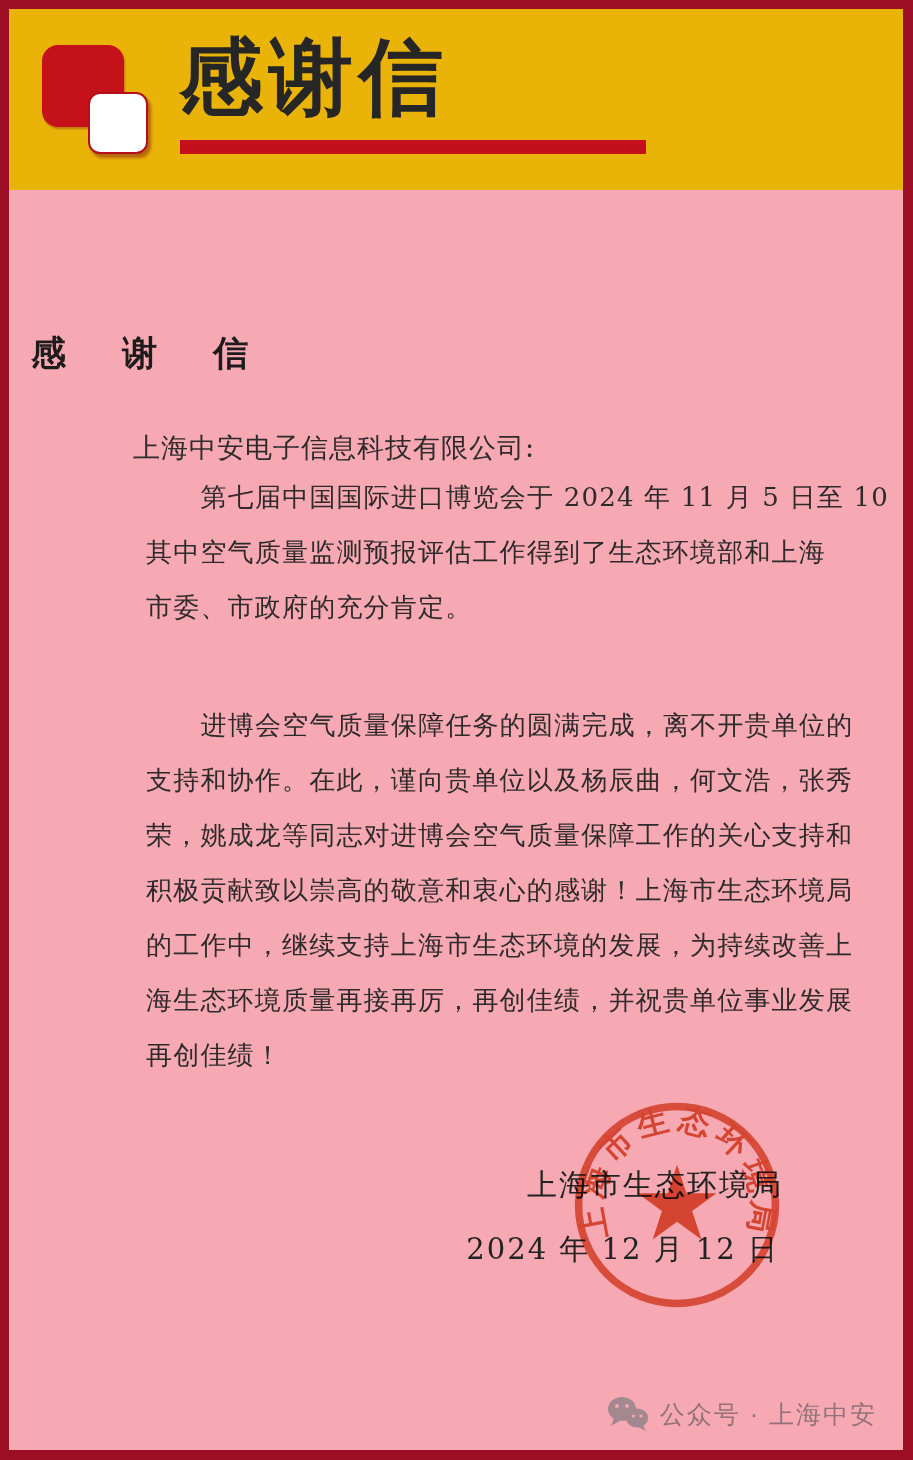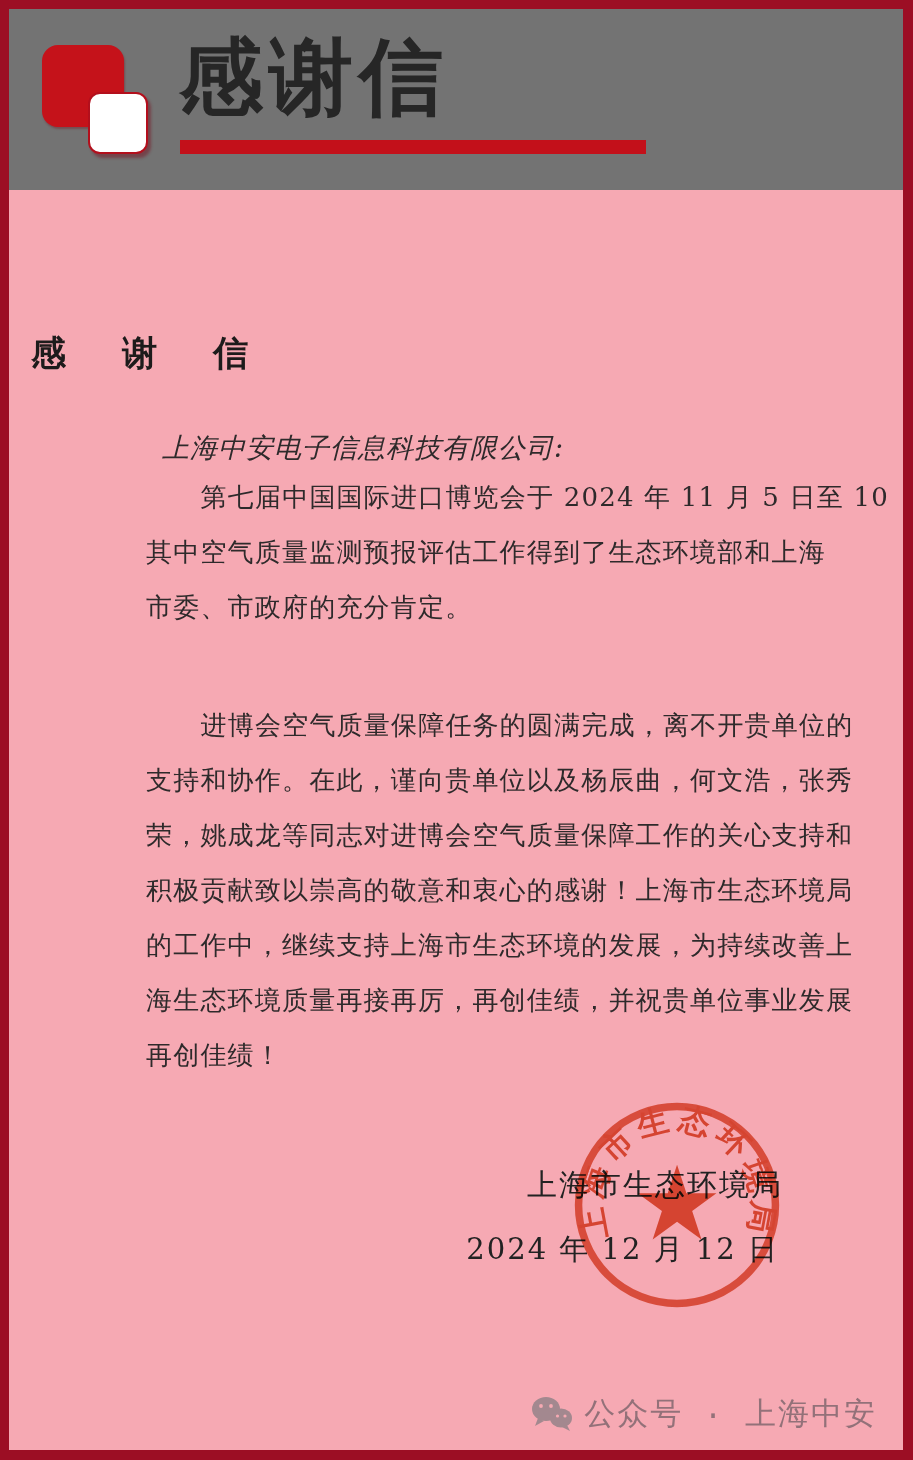--- a/index.html
+++ b/index.html
@@ -5,21 +5,21 @@
   html,body{margin:0;padding:0;}
   body{
     width:913px;height:1460px;position:relative;
     font-family:"DejaVu Serif","Liberation Serif",serif;
     background:#9c0e24;overflow:hidden;
   }
   .frame{position:absolute;inset:0;background:#9c0e24;}
   
   .header{
     position:absolute;left:9px;top:9px;right:10px;height:181px;
-    background:#737373;
+    background:#eab308;
   }
   .logo{position:absolute;left:33px;top:36px;width:110px;height:115px;}
   .logo-big{
     position:absolute;left:0;top:0;width:82px;height:82px;
     background:#c5121a;border-radius:16px;
     box-shadow:1px 2px 2px rgba(120,8,24,.35);
   }
   .logo-small{
     position:absolute;left:46px;top:47px;width:56px;height:58px;
     background:#ffffff;border:2px solid #b30f1c;border-radius:12px;
@@ -39,22 +39,22 @@
     position:absolute;left:9px;top:190px;right:10px;bottom:10px;
     background:#f6a9b3;color:#2e2a2b;
   }
   .letter-title{
     position:absolute;left:0;top:140px;width:100%;
     text-align:left;font-size:35px;font-weight:700;
     letter-spacing:22px;text-indent:22px;color:#1d1b1b;
     white-space:nowrap;
   }
   .salutation{
-    position:absolute;left:153px;top:240px;width:660px;
-    font-size:27px;letter-spacing:1px;white-space:nowrap;font-style:italic;
+    position:absolute;left:124px;top:240px;width:660px;
+    font-size:27px;letter-spacing:1px;white-space:nowrap;
   }
   .para{
     position:absolute;left:137px;width:660px;
     font-size:26px;letter-spacing:1.2px;
   }
   .para .line{height:55px;line-height:55px;white-space:nowrap;}
   .para .line.indent{text-indent:2.1em;}
   .p1{top:280px;}
   .p2{top:508px;}
   .signature{
@@ -66,22 +66,22 @@
     font-size:29px;letter-spacing:2px;white-space:nowrap;color:#222;text-align:right;
   }
   .stamp{
     position:absolute;left:561px;top:908px;width:214px;height:214px;
     opacity:.88;mix-blend-mode:multiply;
   }
   
   .watermark{
     position:absolute;top:1204px;right:26px;height:40px;
     display:flex;align-items:center;gap:10px;
-    color:rgba(108,92,99,.72);font-size:31px;letter-spacing:2px;
-    font-family:Liberation Mono, monospace;
+    color:rgba(108,92,99,.72);font-size:25px;letter-spacing:2px;
+    font-family:Liberation Sans, sans-serif;
     white-space:nowrap;
   }
   .wechat-icon{width:44px;height:38px;opacity:.78;flex:0 0 auto;}
 </style>
 </head>
 <body>
 
 <div class="frame">
 
   <div class="header">

